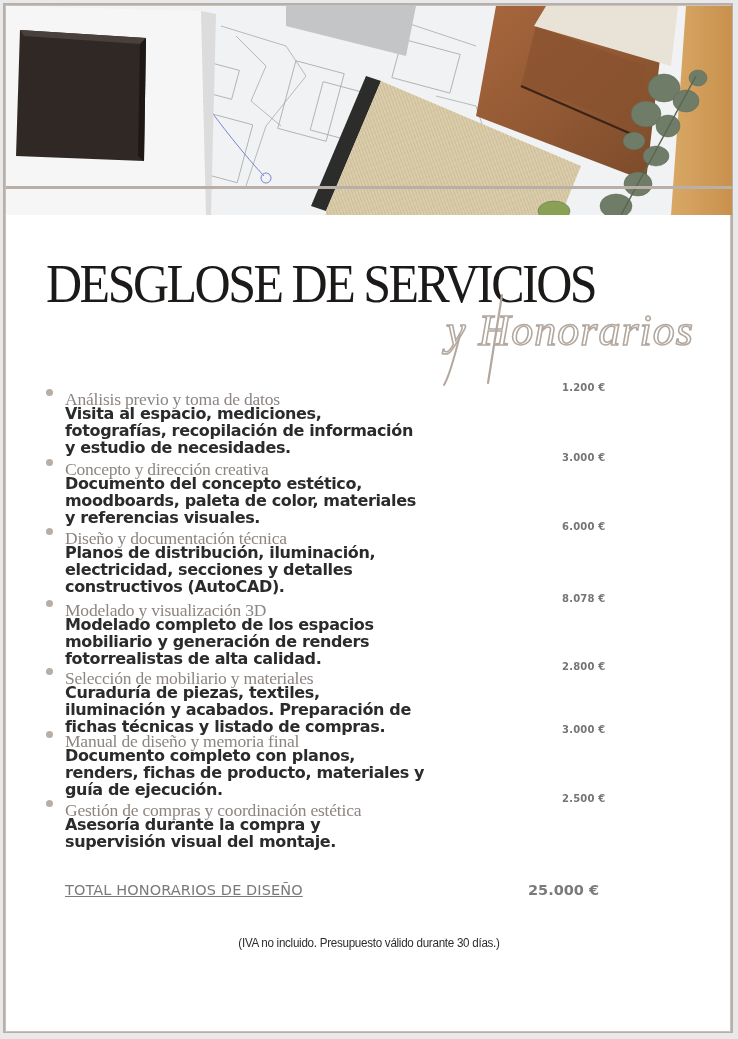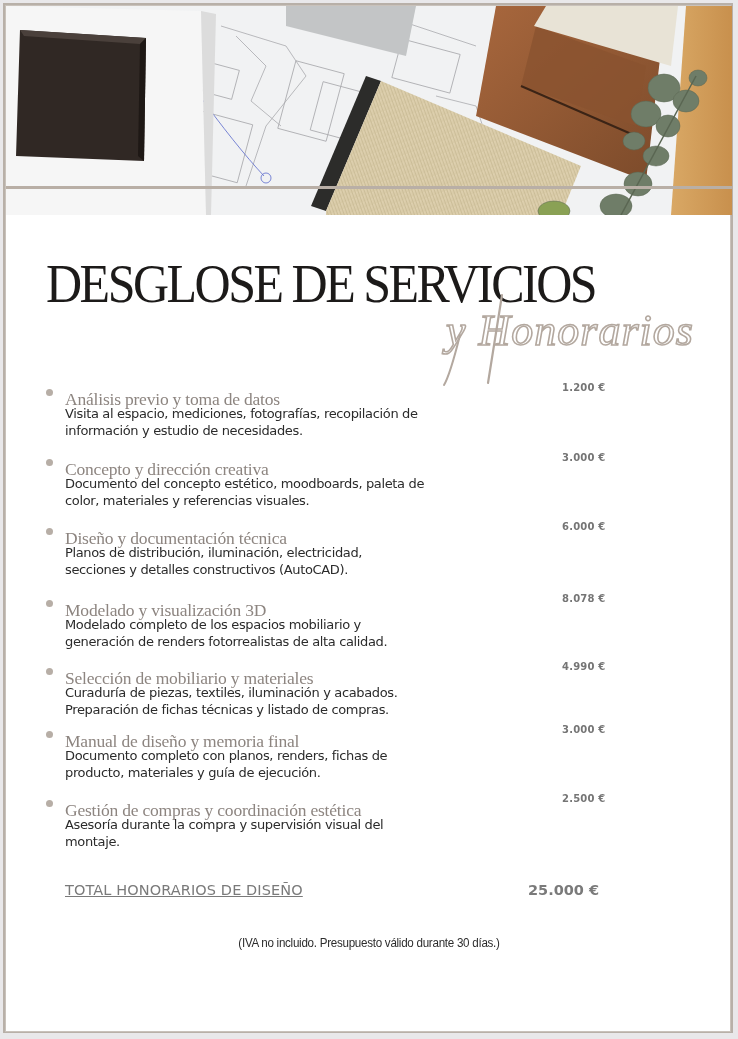--- a/index.html
+++ b/index.html
@@ -40,22 +40,23 @@
   .bullet {
     position: absolute; left: 2px; top: 8px; width: 7px; height: 7px; border-radius: 50%;
     background: #b7aea6;
   }
   .svc-name {
     position: absolute; left: 21px; top: 8px; white-space: nowrap;
     font-family: Liberation Serif, serif; font-size: 17.5px; color: #8d8580; letter-spacing: -0.2px;
   }
   .svc-desc {
     position: absolute; left: 21px; top: 24px; width: 360px;
-    font-family: "DejaVu Sans", sans-serif; font-size: 13px; line-height: 17px; color: #2b2b2b;
+    font-family: "DejaVu Sans", sans-serif; font-size: 16px; line-height: 17px; color: #2b2b2b;
     letter-spacing: -0.35px;
+    font-weight: bold;
   }
   .svc-price {
     position: absolute; left: 518px; top: 1px; white-space: nowrap;
     font-family: "DejaVu Sans", sans-serif; font-size: 10px; color: #757575; font-weight: bold;
     letter-spacing: 0.2px;
   }
   
   .total-label {
     position: absolute; left: 65px; top: 882px; white-space: nowrap;
     font-family: "DejaVu Sans", sans-serif; font-size: 14.5px; color: #7a7a7a; letter-spacing: 0.1px; text-decoration: underline;
@@ -182,21 +183,21 @@
   <div class="service" style="top:592px">
     <span class="bullet"></span>
     <span class="svc-name">Modelado y visualización 3D</span>
     <div class="svc-desc">Modelado completo de los espacios mobiliario y generación de renders fotorrealistas de alta calidad.</div>
     <span class="svc-price">8.078 €</span>
   </div>
   <div class="service" style="top:660px">
     <span class="bullet"></span>
     <span class="svc-name">Selección de mobiliario y materiales</span>
     <div class="svc-desc">Curaduría de piezas, textiles, iluminación y acabados. Preparación de fichas técnicas y listado de compras.</div>
-    <span class="svc-price">4.990 €</span>
+    <span class="svc-price">2.800 €</span>
   </div>
   <div class="service" style="top:723px">
     <span class="bullet"></span>
     <span class="svc-name">Manual de diseño y memoria final</span>
     <div class="svc-desc">Documento completo con planos, renders, fichas de producto, materiales y guía de ejecución.</div>
     <span class="svc-price">3.000 €</span>
   </div>
   <div class="service" style="top:792px">
     <span class="bullet"></span>
     <span class="svc-name">Gestión de compras y coordinación estética</span>

